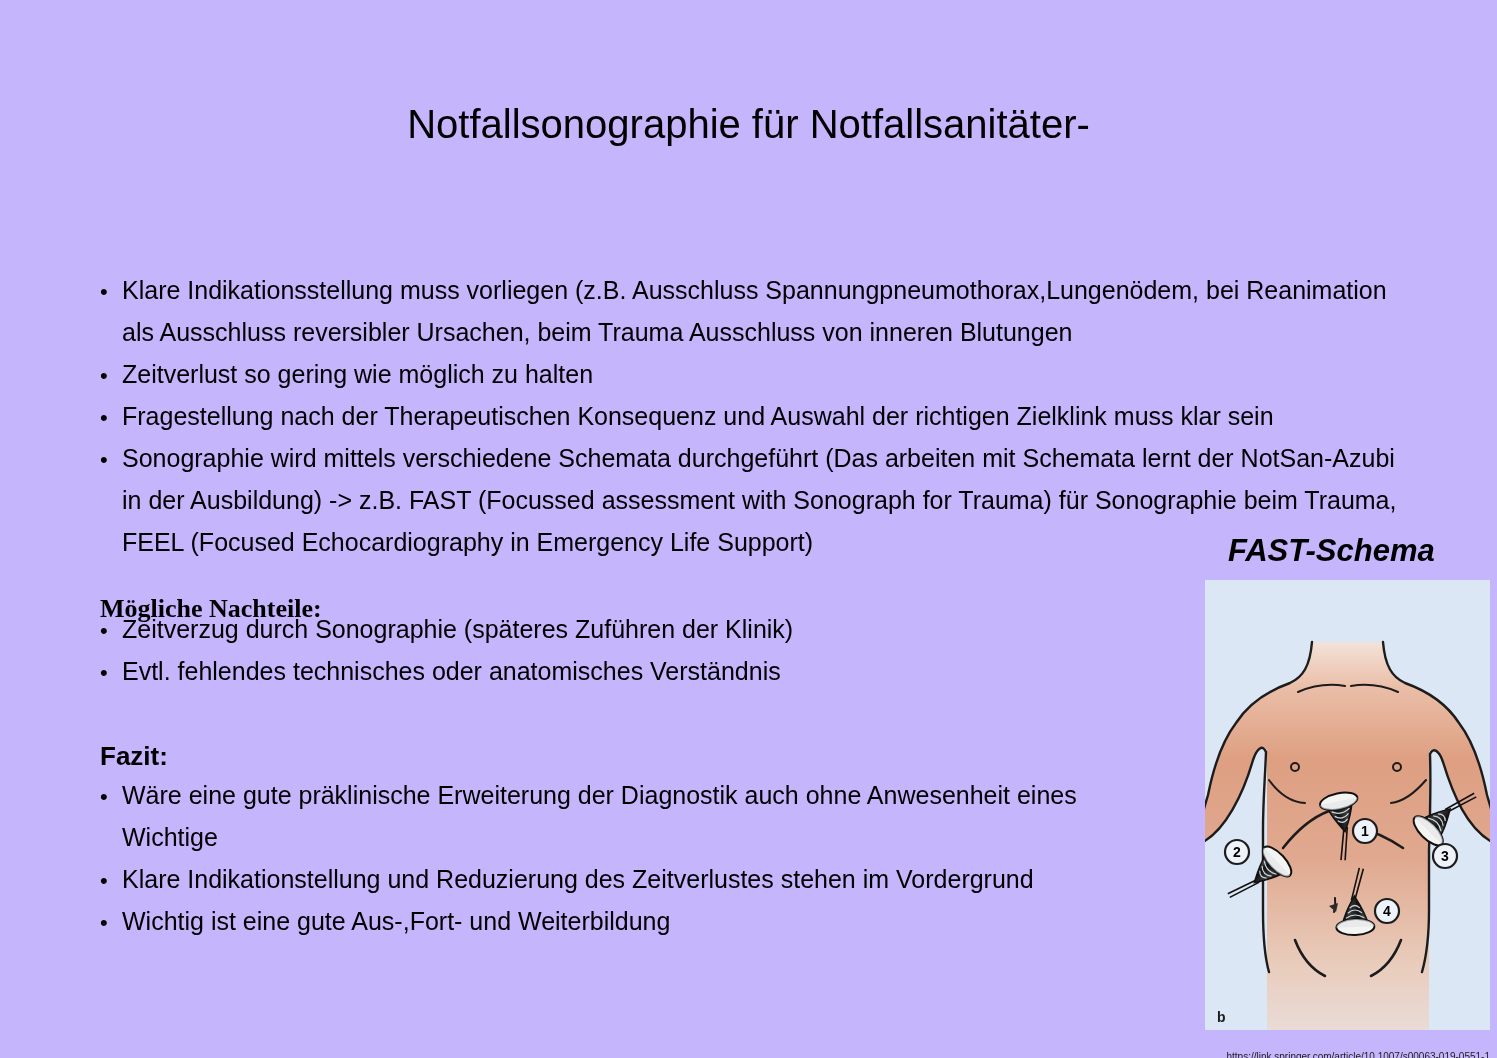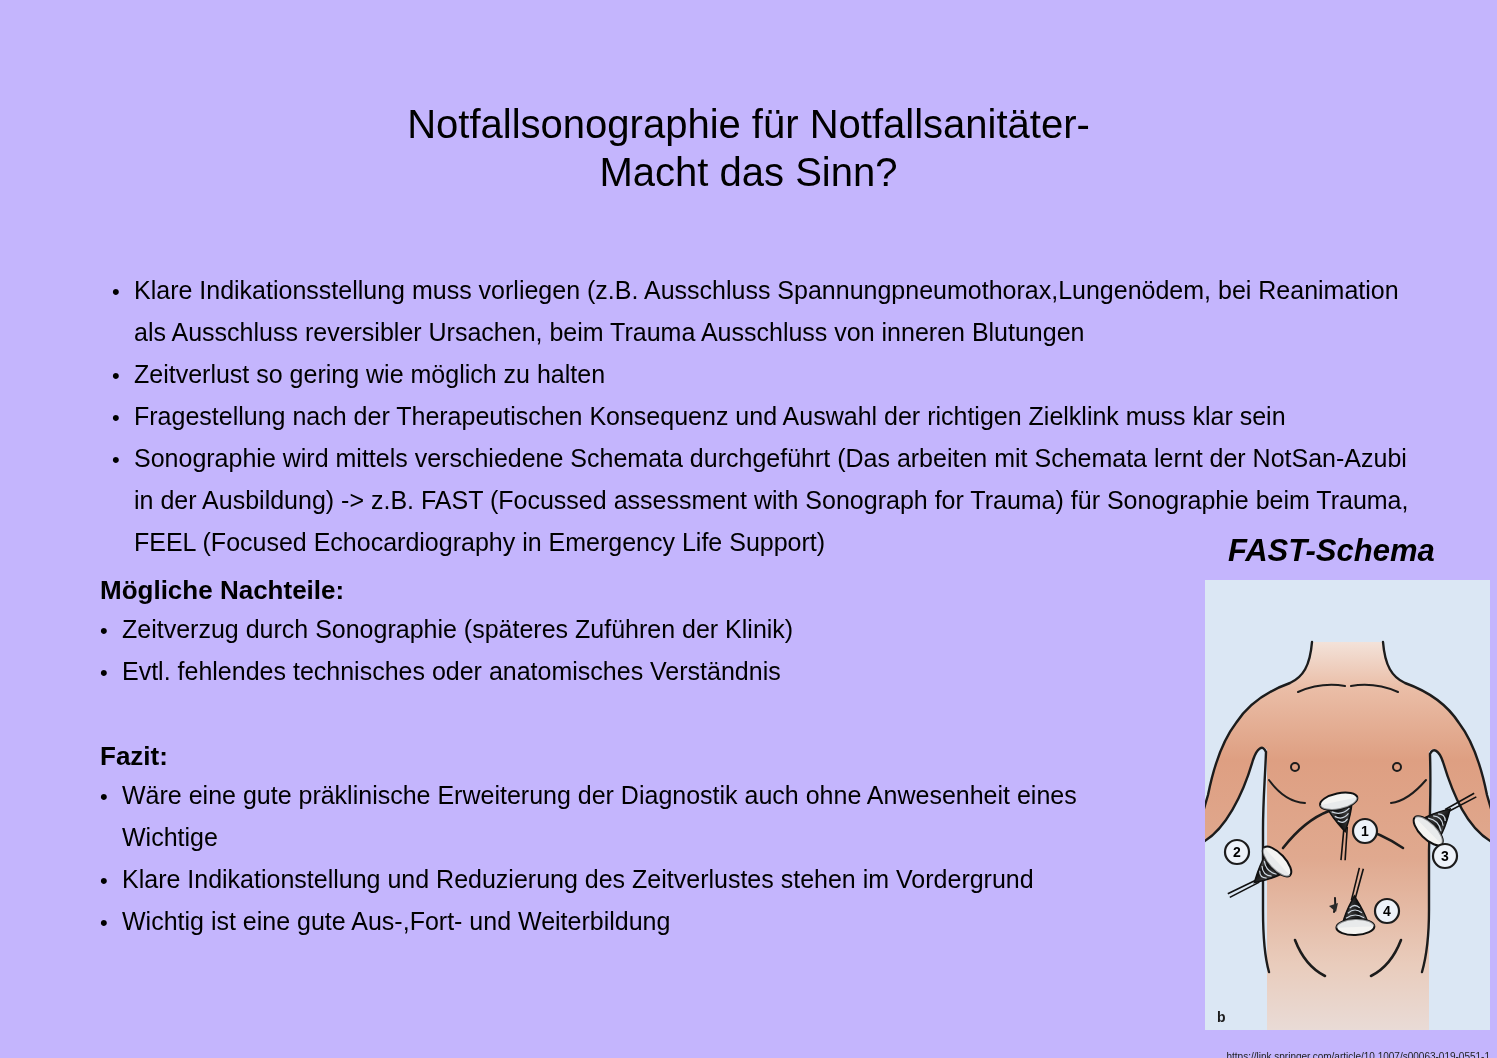--- a/index.html
+++ b/index.html
@@ -37,37 +37,36 @@
     font-size:10px;color:#222;text-align:right;white-space:nowrap;margin-top:20px;
   }
 </style>
 </head>
 <body>
 
 <div class="slide">
 
   <div class="title">
     <div>Notfallsonographie für Notfallsanitäter-</div>
-    <div>Macht das Sinn?</div>
   </div>
 
 
-  <div class="lines" style="top:269px;margin-left:12px;">
+  <div class="lines" style="top:269px;">
     <div class="line"><span class="bullet">•</span><span>Klare Indikationsstellung muss vorliegen (z.B. Ausschluss Spannungpneumothorax,Lungenödem, bei Reanimation</span></div>
     <div class="line"><span class="bullet"></span><span>als Ausschluss reversibler Ursachen, beim Trauma Ausschluss von inneren Blutungen</span></div>
     <div class="line"><span class="bullet">•</span><span>Zeitverlust so gering wie möglich zu halten</span></div>
     <div class="line"><span class="bullet">•</span><span>Fragestellung nach der Therapeutischen Konsequenz und Auswahl der richtigen Zielklink muss klar sein</span></div>
     <div class="line"><span class="bullet">•</span><span>Sonographie wird mittels verschiedene Schemata durchgeführt (Das arbeiten mit Schemata lernt der NotSan-Azubi</span></div>
     <div class="line"><span class="bullet"></span><span>in der Ausbildung) -&gt; z.B. FAST (Focussed assessment with Sonograph for Trauma) für Sonographie beim Trauma,</span></div>
     <div class="line"><span class="bullet"></span><span>FEEL (Focused Echocardiography in Emergency Life Support)</span></div>
   </div>
 
   <div class="fast-label">FAST-Schema</div>
 
-  <div class="heading" style="top:575px;">Mögliche Nachteile:</div>
+  <div class="heading" style="top:594px;font-family:Liberation Serif, serif;">Mögliche Nachteile:</div>
 
   <div class="lines" style="top:608px;">
     <div class="line"><span class="bullet">•</span><span>Zeitverzug durch Sonographie (späteres Zuführen der Klinik)</span></div>
     <div class="line"><span class="bullet">•</span><span>Evtl. fehlendes technisches oder anatomisches Verständnis</span></div>
   </div>
 
   <div class="heading" style="top:741px;">Fazit:</div>
 
   <div class="lines" style="top:774px;">
     <div class="line"><span class="bullet">•</span><span>Wäre eine gute präklinische Erweiterung der Diagnostik auch ohne Anwesenheit eines</span></div>

